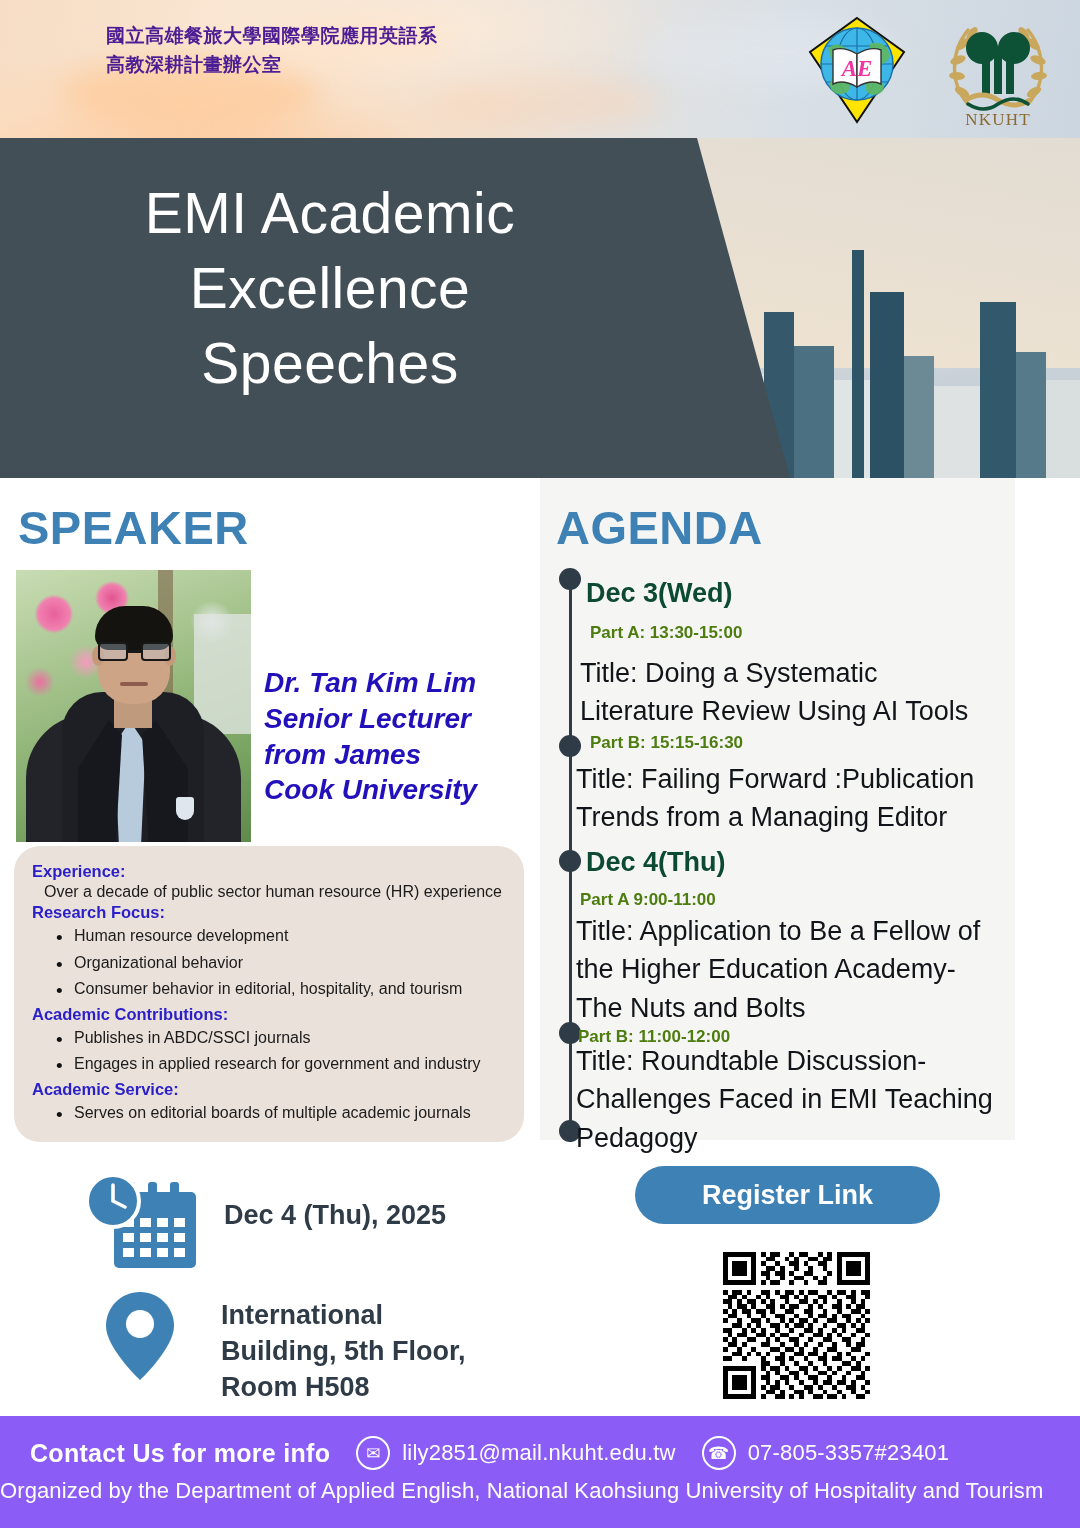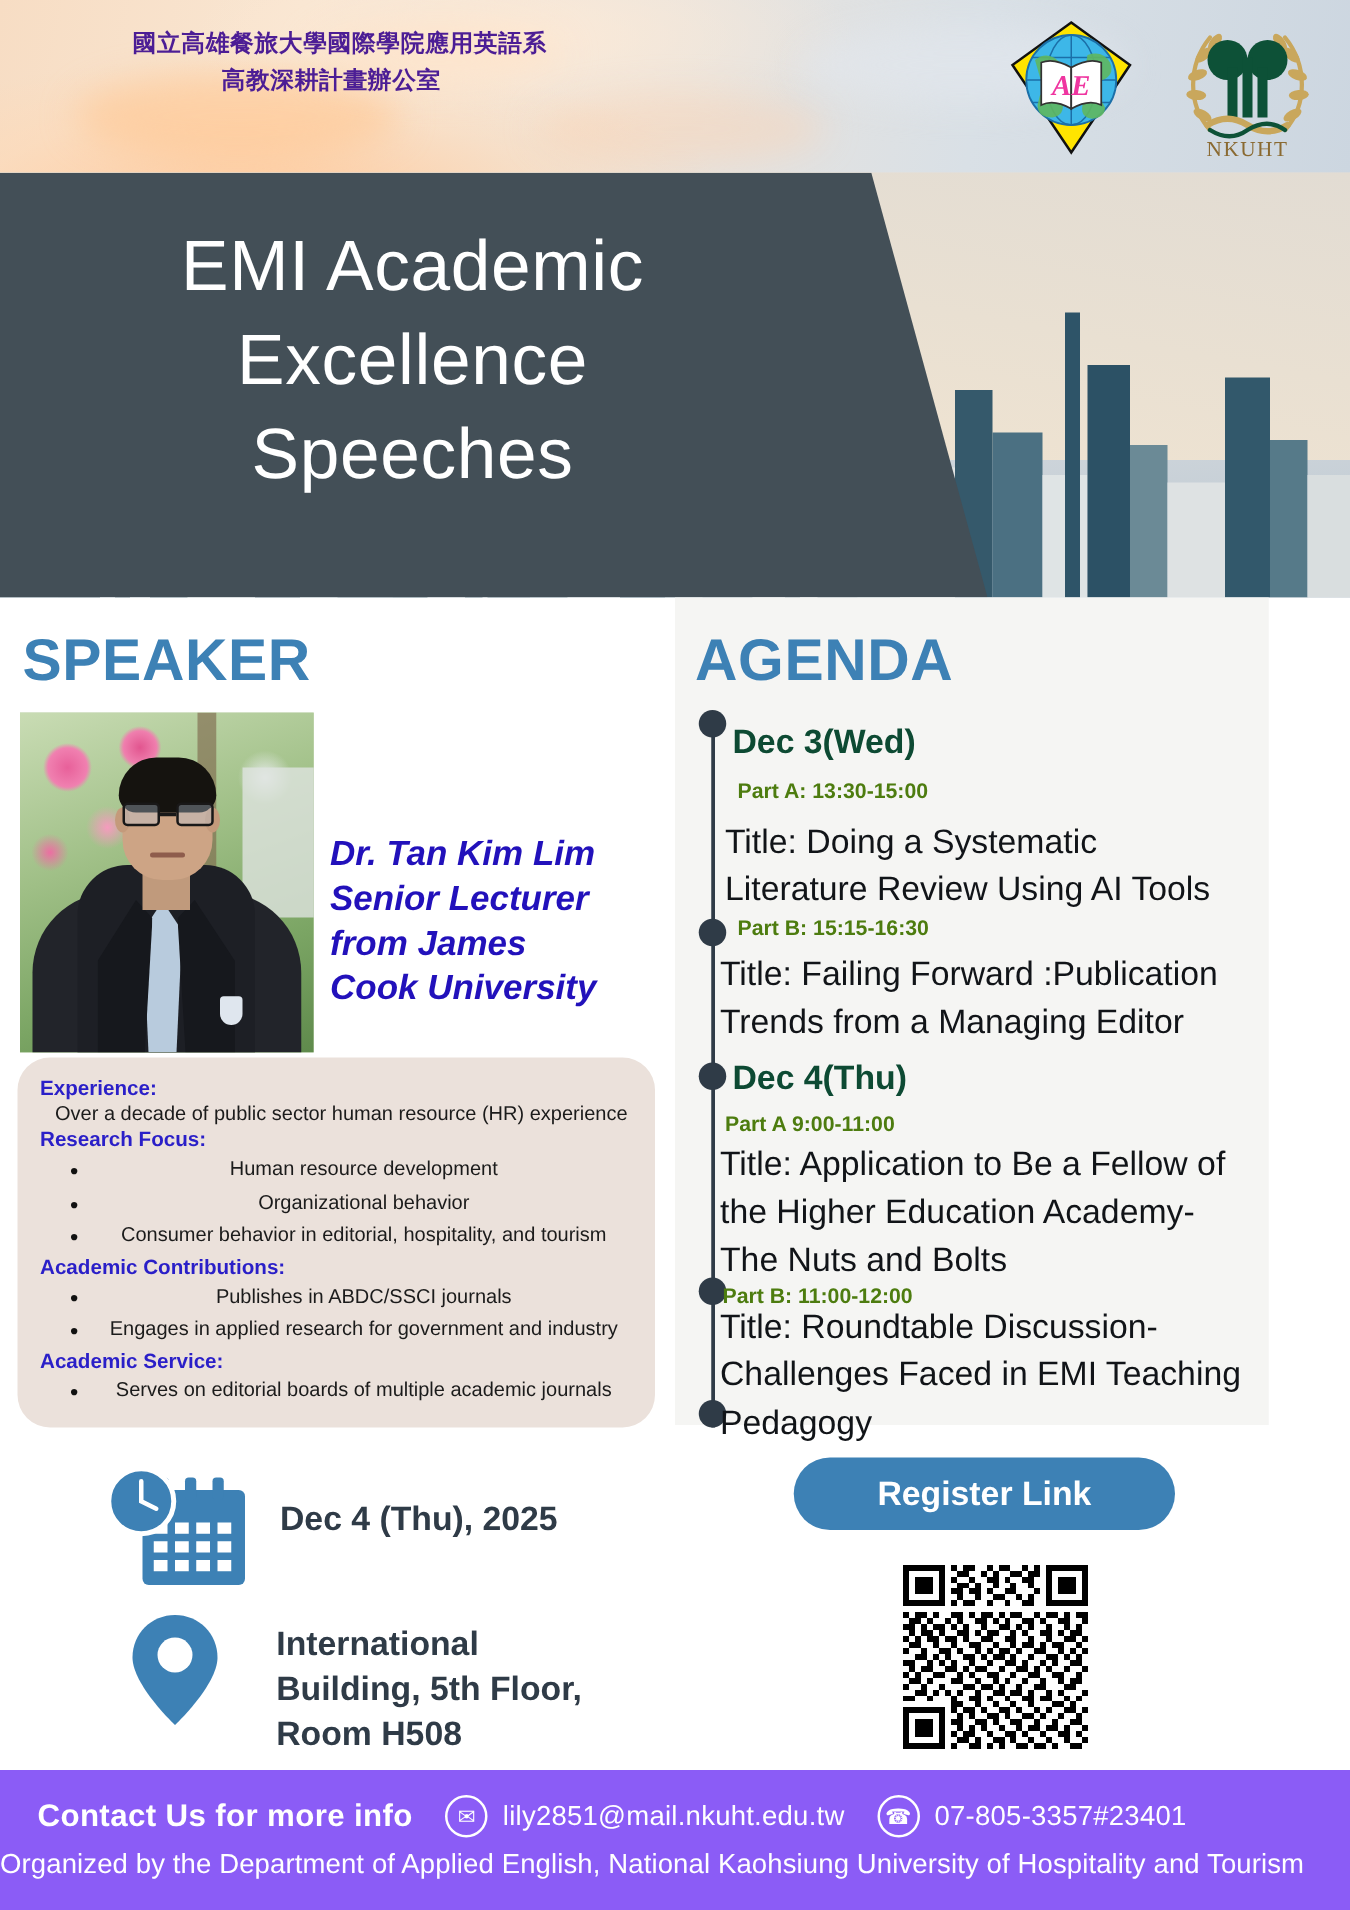--- a/index.html
+++ b/index.html
@@ -25,21 +25,21 @@
   .c2{left:250px;top:18px;width:200px;height:52px;background:rgba(255,226,200,.6);}
   .c3{left:430px;top:74px;width:230px;height:58px;background:rgba(255,208,170,.38);}
   .c4{left:640px;top:20px;width:260px;height:64px;background:rgba(226,232,238,.6);}
 
   .org-title{
     position:absolute; left:62px; top:22px; width:430px;
     color:#4c1d95; font-size:19px; line-height:1.5; font-weight:600;
     letter-spacing:.5px;
     margin-left:44px;
   }
-  .org-line2{ text-align:center; padding-right:112px; }
+  .org-line2{ text-align:left; padding-right:112px; }
 
   
   .logo-ae{ position:absolute; left:804px; top:14px; width:106px; height:112px; }
   .logo-nkuht{ position:absolute; left:938px; top:12px; width:120px; height:118px; }
 
   
   .hero{
     position:absolute; left:0; top:138px; width:1080px; height:340px;
     overflow:hidden;
     background:linear-gradient(175deg,#e9e2d8 0%, #e3ddd6 30%, #d4d9de 58%, #b9c6cf 100%);
@@ -110,21 +110,21 @@
   .speaker-name{
     position:absolute; left:264px; top:665px; width:265px;
     font-size:28px; line-height:1.28; font-weight:bold; color:#2211bb;font-style:italic;
   }
   .bio-box{
     position:absolute; left:14px; top:846px; width:510px; height:296px;
     background:#ebe1db; border-radius:26px; padding:14px 16px 10px 18px;
   }
   .bio-h{ font-size:16.5px; font-weight:bold; color:#2a1fc8; margin-top:2px; }
   .bio-p{ font-size:16px; color:#1b1b1b; padding-left:12px; margin:2px 0 1px; }
-  .bio-ul{ list-style:none; margin:1px 0 1px; padding-left:24px;text-align:center; }
+  .bio-ul{ list-style:none; margin:1px 0 1px; padding-left:24px; }
   .bio-ul li{ font-size:16px; color:#1b1b1b; line-height:1.66; position:relative; padding-left:18px; }
   .bio-ul li:before{ content:"\2022"; position:absolute; left:0; top:-1px; font-size:19px; color:#111; }
 
   
   .agenda-head{
     position:absolute; left:556px; top:500px;
     font-size:47px; font-weight:bold; color:#3d81b5; letter-spacing:.5px;
   }
   .tl-line{ position:absolute; left:569px; top:578px; width:3px; height:564px; background:#2f3b47; }
   .tl-dot{ position:absolute; left:559px; width:22px; height:22px; border-radius:50%; background:#2f3b47; }

